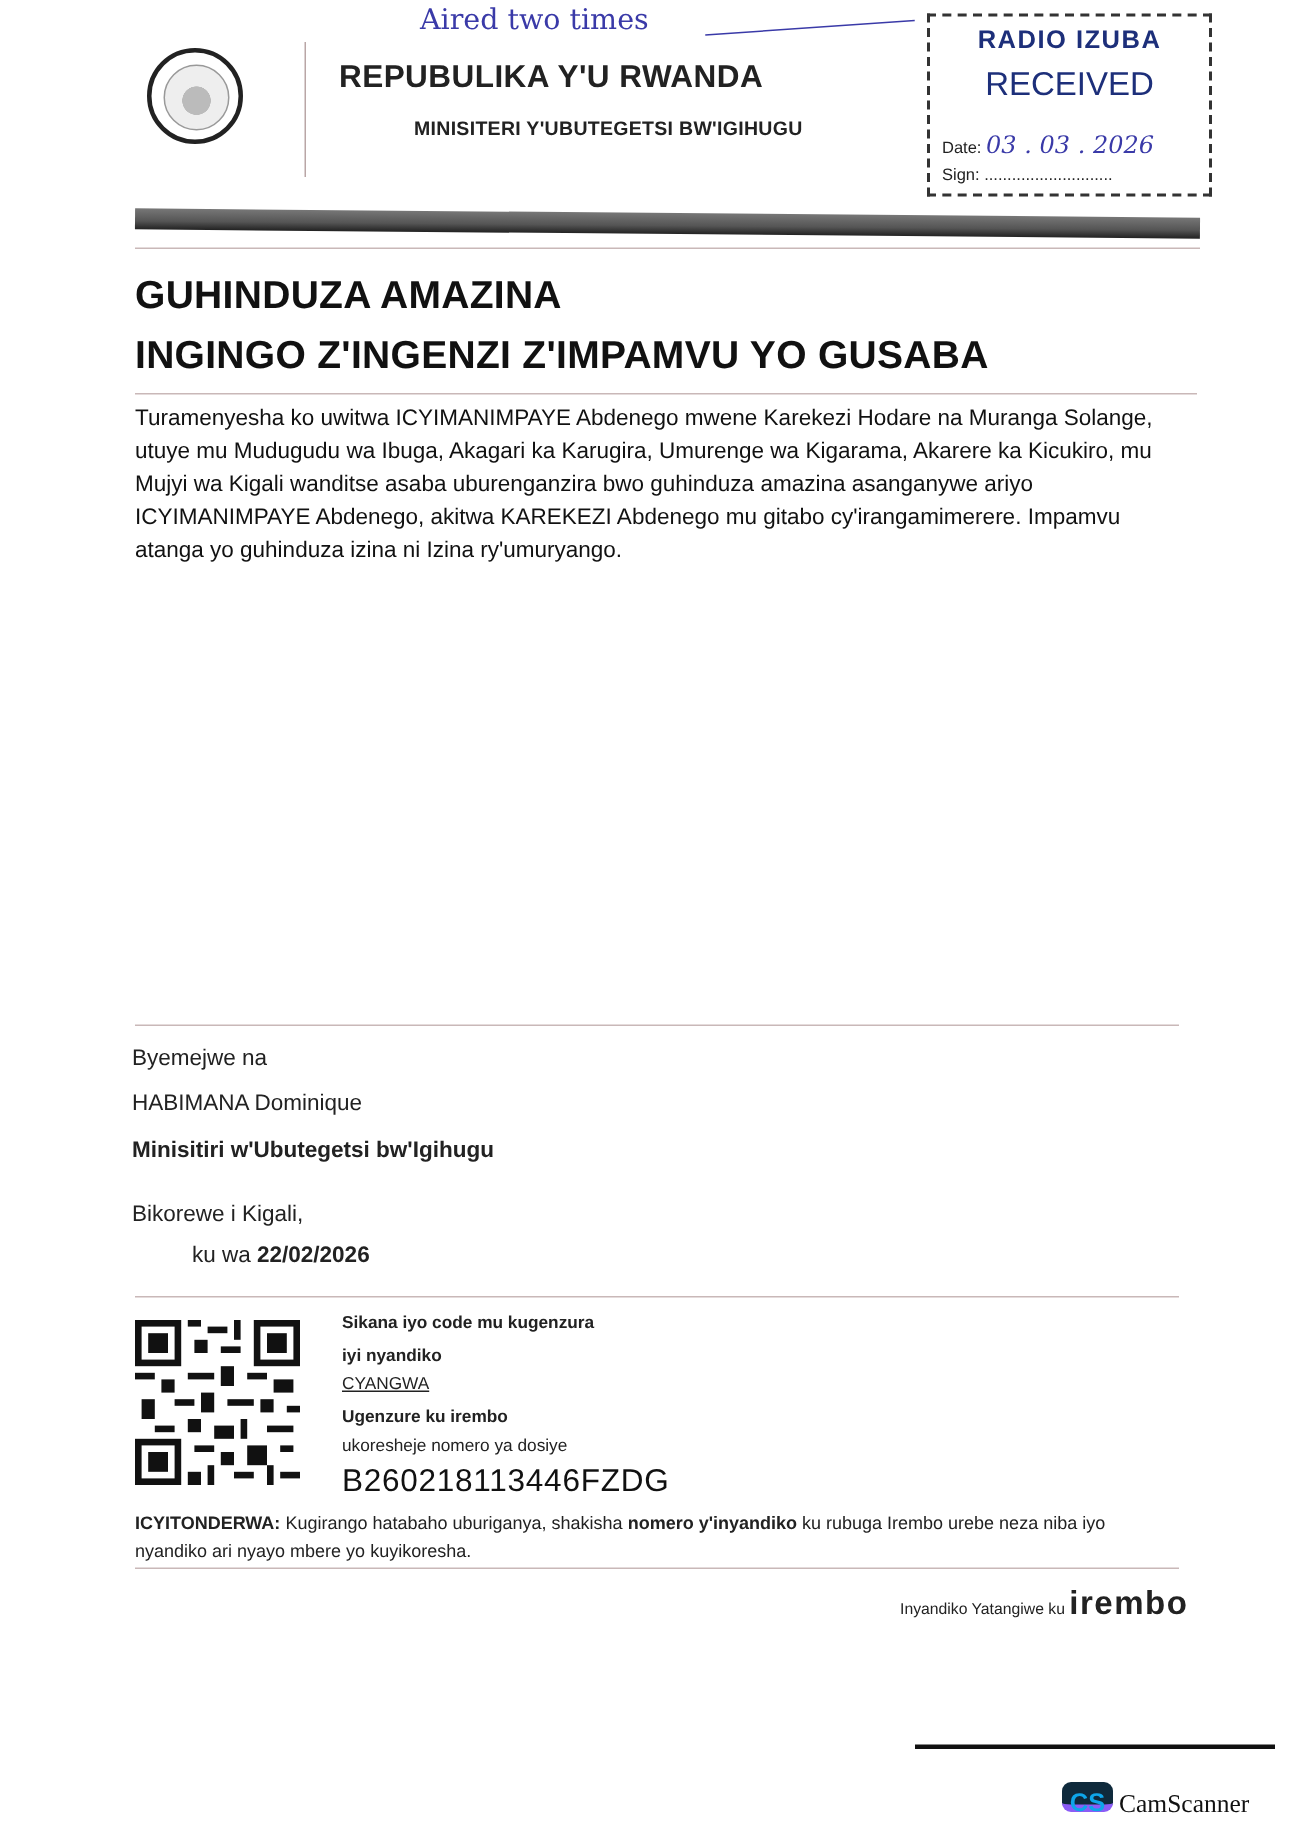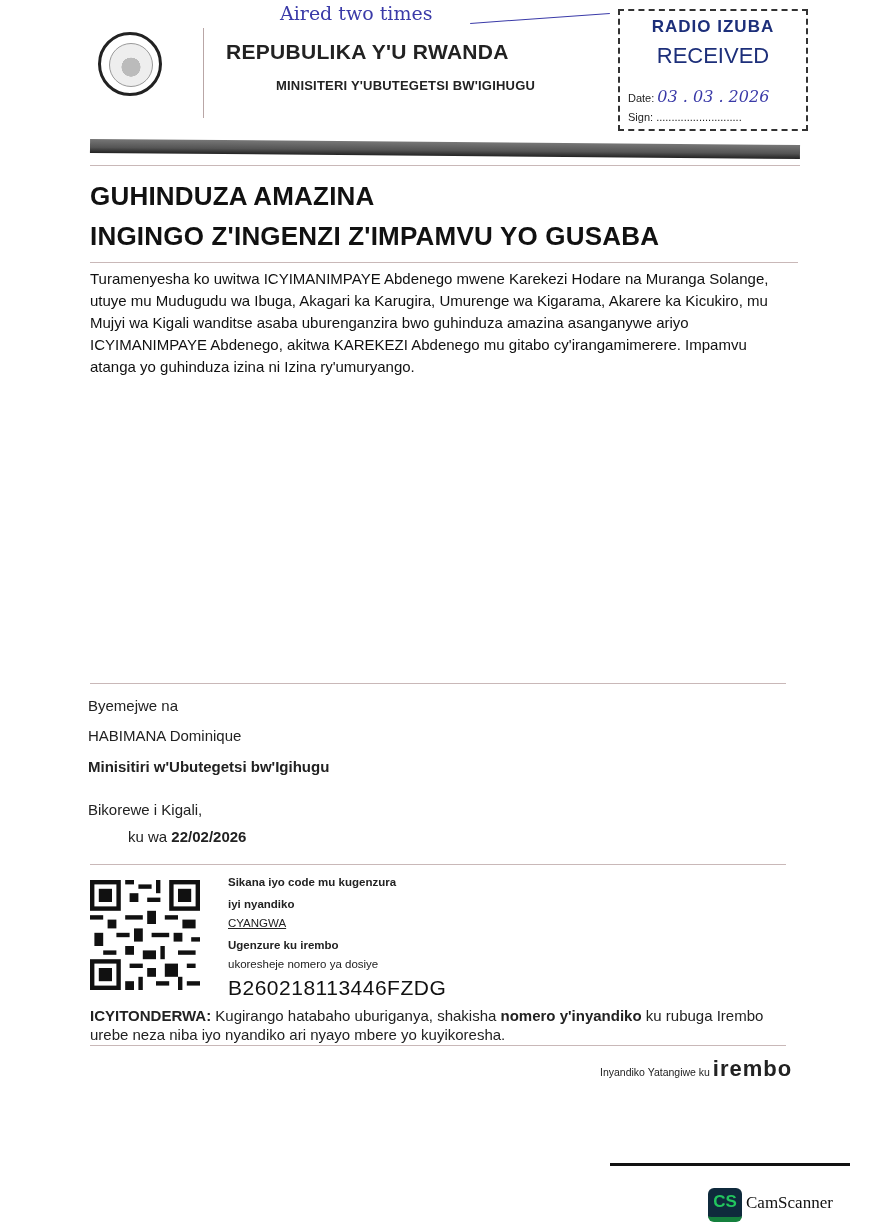--- a/index.html
+++ b/index.html
@@ -19,25 +19,25 @@
   .stamp .t3 i{font-family:"DejaVu Serif",serif;color:#3a3aa8;font-size:16px;}
   .stamp .t4{position:absolute;left:8px;top:100px;font-size:11px;color:#222;}
   .bar1{left:90px;top:142px;width:710px;height:14px;background:linear-gradient(#777,#555 60%,#222);transform:rotate(0.5deg);}
   .rule{height:1px;background:#c9b8b8;}
   .title{left:90px;top:176px;font-size:26px;font-weight:bold;line-height:40px;color:#111;letter-spacing:0.2px;}
   .body{left:90px;top:268px;width:700px;font-size:15px;line-height:22px;color:#111;}
   .sig{left:88px;font-size:15px;color:#222;}
   .qr{left:90px;top:880px;width:110px;height:110px;}
   .qrtext{left:228px;font-size:11.5px;color:#222;}
   .code{left:228px;top:976px;font-size:21px;letter-spacing:0.5px;color:#111;}
-  .note{left:90px;top:1006px;width:680px;font-size:15px;line-height:19px;color:#222;}
+  .note{left:90px;top:1006px;width:680px;font-size:12px;line-height:19px;color:#222;}
   .irembo{left:600px;top:1056px;font-size:10.5px;color:#222;}
   .irembo b{font-size:22px;font-weight:bold;letter-spacing:1px;margin-top:44px;}
   .bottombar{left:610px;top:1163px;width:240px;height:3px;background:#111;}
-  .cs{left:708px;top:1188px;width:34px;height:34px;background:#0f2a3c;border-radius:6px;color:#22c55e;font-weight:bold;font-size:17px;text-align:center;line-height:28px;border-bottom:5px solid #15803d;box-sizing:border-box;}
+  .cs{left:708px;top:1188px;width:34px;height:20px;background:#0f2a3c;border-radius:6px;color:#0ea5e9;font-weight:bold;font-size:17px;text-align:center;line-height:28px;border-bottom:5px solid #8b5cf6;box-sizing:border-box;}
   .csname{left:746px;top:1193px;font-family:"Liberation Serif",serif;font-size:17px;color:#111;}
 </style>
 </head>
 <body>
 
 <div class="abs emblem">
     <div class="inner"></div>
   </div>
 <div class="abs vsep"></div>
 <div class="abs hand">Aired two times</div>

